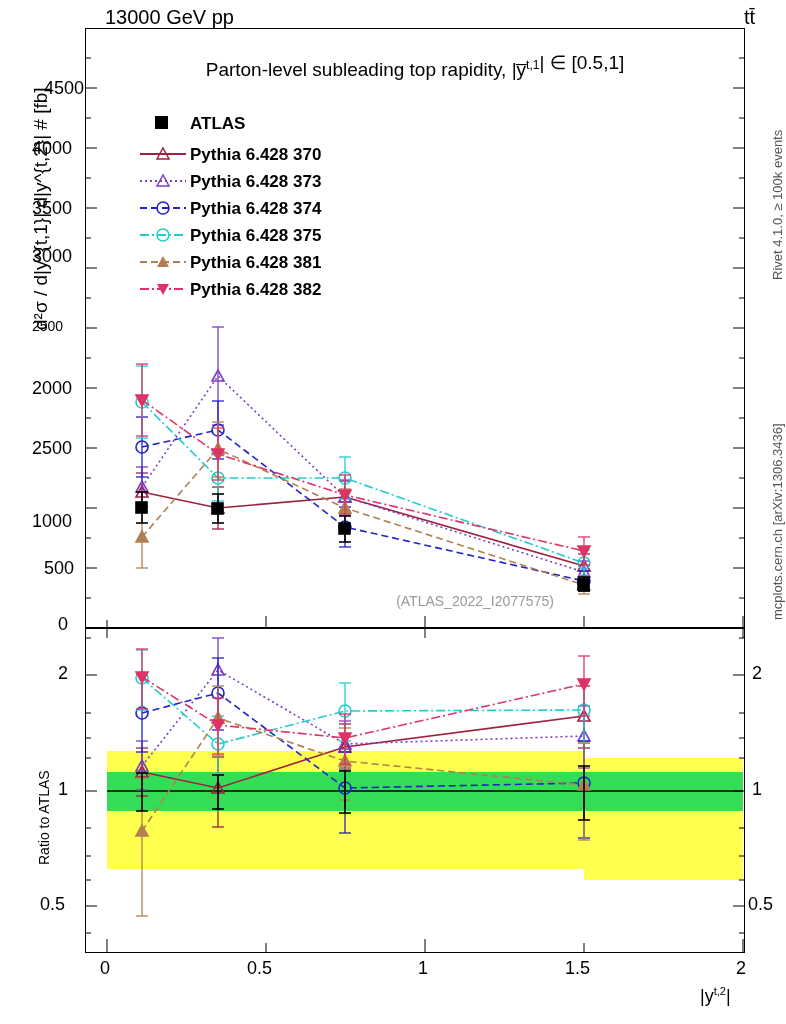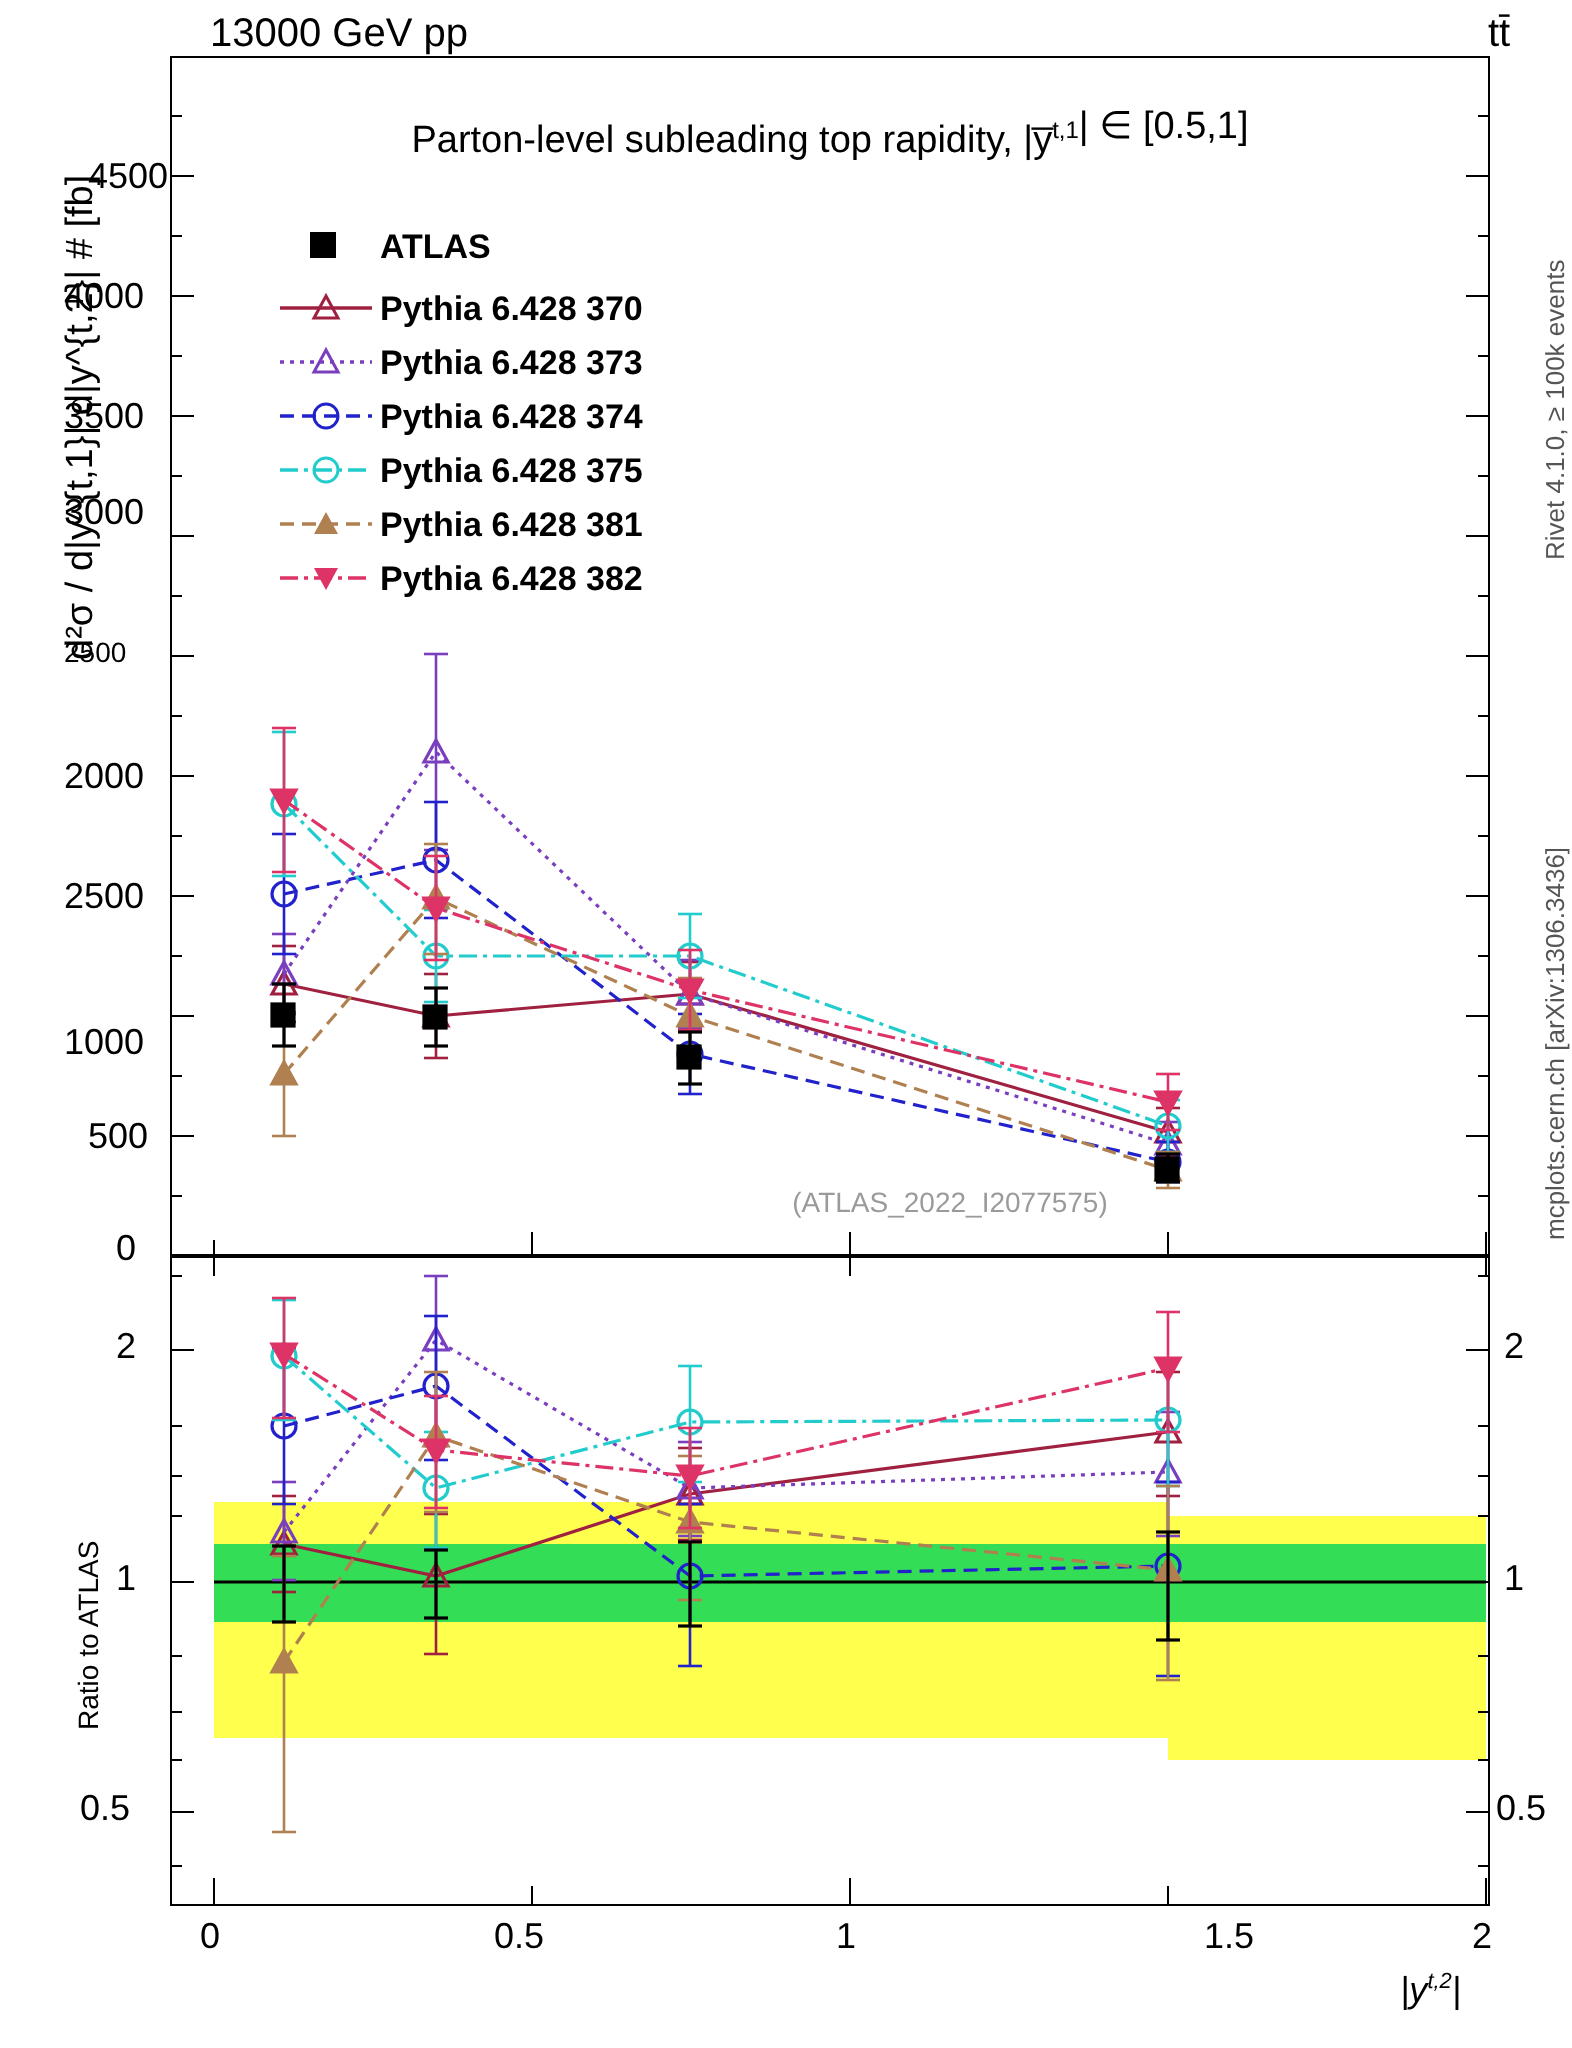--- a/index.html
+++ b/index.html
@@ -23,21 +23,21 @@
   <div class="abs txt rot90 gray" style="left:770px;top:620px;font-size:13px;color:#555;">mcplots.cern.ch [arXiv:1306.3436]</div>
 
   <div class="abs txt rot90" style="left:30px;top:330px;font-size:19px;">
     <span>d²σ / d|y^{t,1}| d|y^{t,2}| # [fb]</span>
   </div>
 
   <div class="abs txt rot90" style="left:36px;top:865px;font-size:14px;">
     <span>Ratio to ATLAS</span>
   </div>
 
-  <div class="abs txt" style="left:700px;top:985px;font-size:18px;font-style:italic;">
+  <div class="abs txt" style="left:700px;top:985px;font-size:18px;">
     
     <span>|y<sup style="font-size:11px">t,2</sup>|</span>
   </div>
 
   <svg class="abs" width="660" height="600" style="left:85px;top:28px;">
     <rect x="0.5" y="0.5" width="659" height="599" fill="#ffffff" stroke="#000" stroke-width="1"></rect>
 
     <text x="330" y="48" font-family="Liberation Sans, sans-serif" font-size="19" text-anchor="middle">Parton-level subleading top rapidity, |y̅<tspan font-size="12" dy="-7">t,1</tspan><tspan dy="7"></tspan>| ∈ [0.5,1]</text>
 
     <text x="390" y="578" font-family="Liberation Sans, sans-serif" font-size="14" fill="#9a9a9a" text-anchor="middle">(ATLAS_2022_I2077575)</text>
@@ -488,16 +488,16 @@
   <div class="abs txt" style="left:58px;top:779px;font-size:18px;">1</div>
   <div class="abs txt" style="left:40px;top:894px;font-size:18px;">0.5</div>
 
   <div class="abs txt" style="left:752px;top:663px;font-size:18px;">2</div>
   <div class="abs txt" style="left:752px;top:779px;font-size:18px;">1</div>
   <div class="abs txt" style="left:748px;top:894px;font-size:18px;">0.5</div>
 
   <div class="abs txt" style="left:100px;top:958px;font-size:18px;">0</div>
   <div class="abs txt" style="left:247px;top:958px;font-size:18px;">0.5</div>
   <div class="abs txt" style="left:418px;top:958px;font-size:18px;">1</div>
-  <div class="abs txt" style="left:565px;top:958px;font-size:18px;margin-left:37px;">1.5</div>
+  <div class="abs txt" style="left:565px;top:958px;font-size:18px;">1.5</div>
   <div class="abs txt" style="left:736px;top:958px;font-size:18px;">2</div>
 
 </div>
 
 </body></html>

